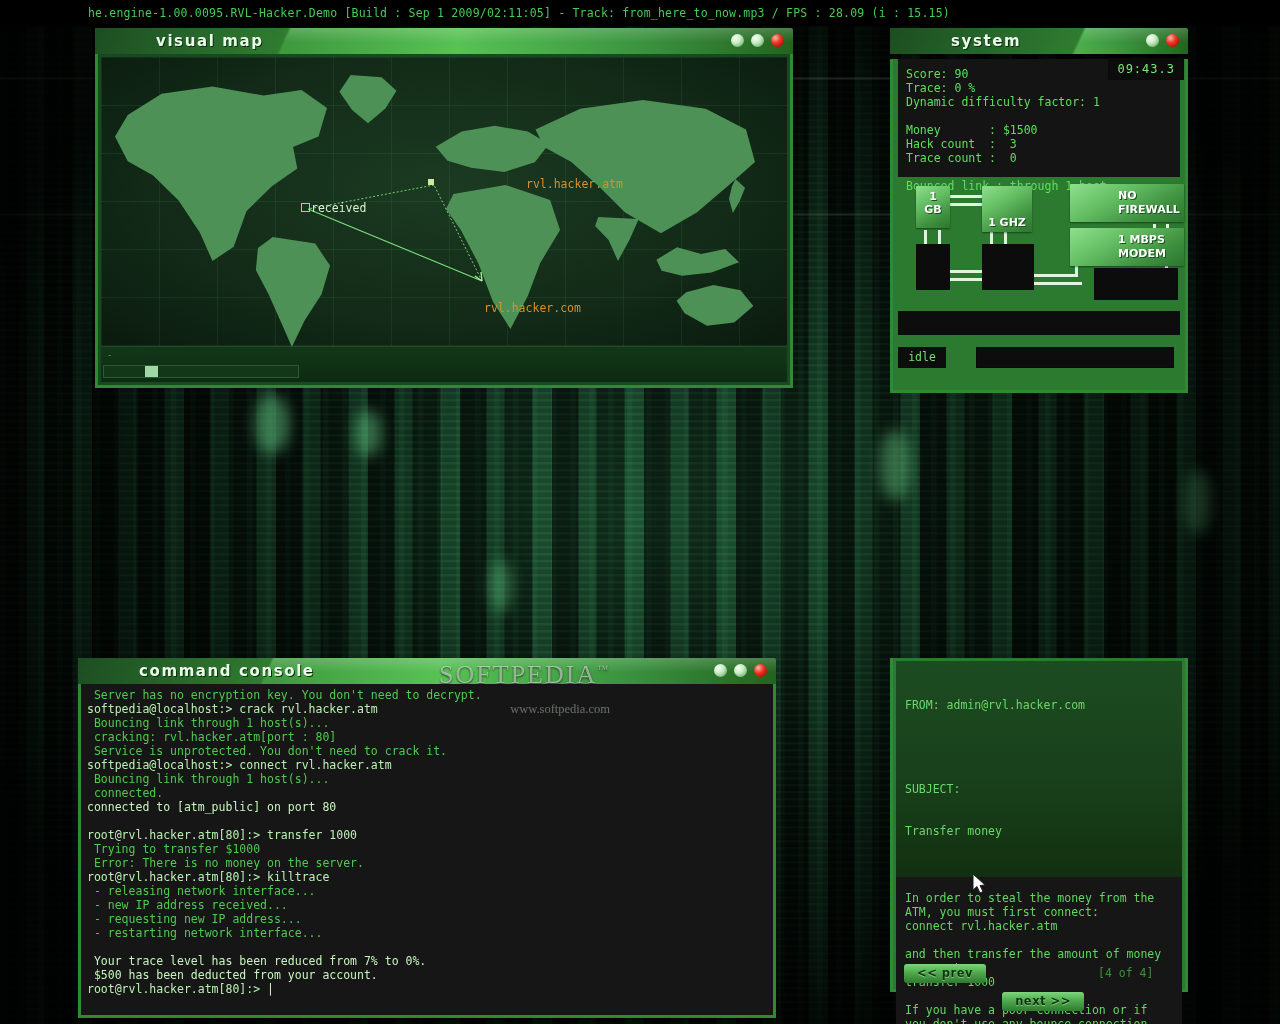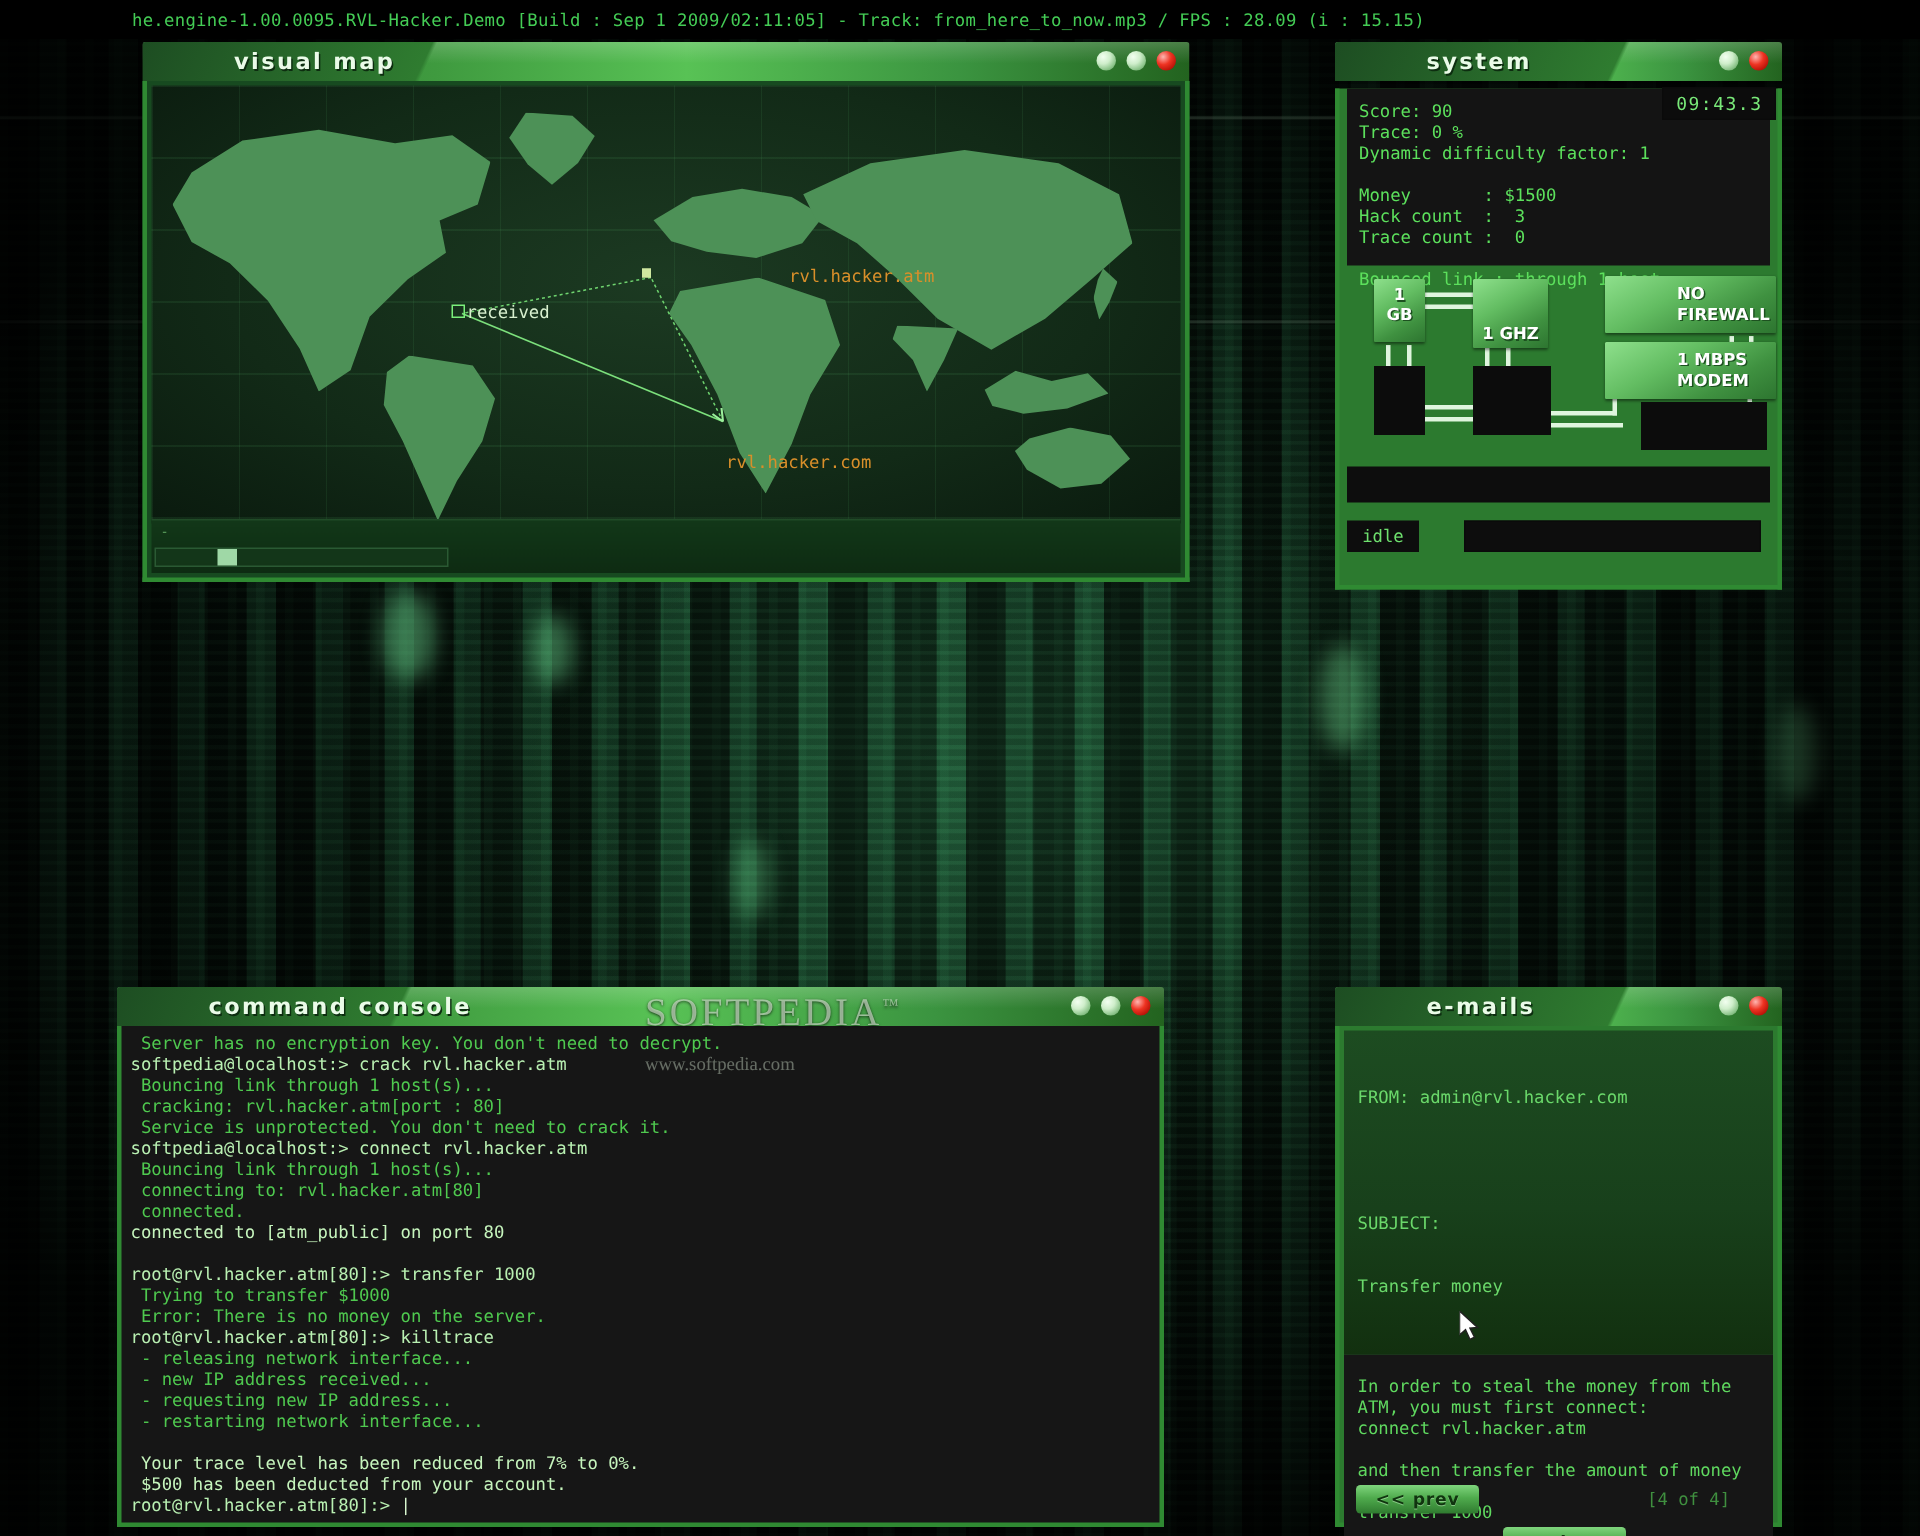--- a/index.html
+++ b/index.html
@@ -218,21 +218,21 @@
     font-family: "DejaVu Sans Mono", monospace;
   }
   .console-line.prompt { color: #b9f0b2; }
   .console-line.err { color: #4fc94f; }
   .console-line.bright { color: #c6f5bd; }
   .caret { display: inline-block; width: 7px; color: #d8f7cf; }
 
   
   #watermark {
     position: absolute; left: 430px; top: 660px; z-index: 40;
-    width: 180px; text-align: left; pointer-events: none;
+    width: 180px; text-align: right; pointer-events: none;
   }
   #watermark .big {
     font-family: "Liberation Serif", serif;
     font-size: 26px;
     letter-spacing: 2px;
     color: rgba(225,238,220,.62);
     text-shadow: 0 1px 2px rgba(0,0,0,.7);
   }
   #watermark .tm {
     font-family: "Liberation Serif", serif;
@@ -440,21 +440,20 @@
     </div>
   </div>
   <div class="win-body">
     <div class="console-line err"> Server has no encryption key. You don't need to decrypt.</div>
     <div class="console-line prompt">softpedia@localhost:&gt; crack rvl.hacker.atm</div>
     <div class="console-line err"> Bouncing link through 1 host(s)...</div>
     <div class="console-line err"> cracking: rvl.hacker.atm[port : 80]</div>
     <div class="console-line err"> Service is unprotected. You don't need to crack it.</div>
     <div class="console-line prompt">softpedia@localhost:&gt; connect rvl.hacker.atm</div>
     <div class="console-line err"> Bouncing link through 1 host(s)...</div>
-    <div class="console-line err"> connecting to: rvl.hacker.atm[80]</div>
     <div class="console-line err"> connected.</div>
     <div class="console-line bright">connected to [atm_public] on port 80</div>
     <div class="console-line" style="height:14px;">&nbsp;</div>
     <div class="console-line prompt">root@rvl.hacker.atm[80]:&gt; transfer 1000</div>
     <div class="console-line err"> Trying to transfer $1000</div>
     <div class="console-line err"> Error: There is no money on the server.</div>
     <div class="console-line prompt">root@rvl.hacker.atm[80]:&gt; killtrace</div>
     <div class="console-line err"> - releasing network interface...</div>
     <div class="console-line err"> - new IP address received...</div>
     <div class="console-line err"> - requesting new IP address...</div>
@@ -465,27 +464,20 @@
     <div class="console-line prompt"><span>root@rvl.hacker.atm[80]:&gt; </span><span class="caret">|</span></div>
   </div>
 </div>
 
 <div id="watermark">
   <div class="big"><span>SOFTPEDIA</span><span class="tm">™</span></div>
   <div class="url">www.softpedia.com</div>
 </div>
 
 <div class="win" id="win-email">
-  <div class="win-bar">
-    <div class="win-title">e-mails</div>
-    <div class="win-btns">
-      <div class="wb g"></div>
-      <div class="wb r"></div>
-    </div>
-  </div>
   <div class="win-body">
     <div class="mail-head">
       <div>FROM: admin@rvl.hacker.com</div>
       <div style="height:14px;">&nbsp;</div>
       <div>SUBJECT:</div>
       <div>Transfer money</div>
     </div>
     <div class="mail-body">In order to steal the money from the
 ATM, you must first connect:
 connect rvl.hacker.atm

